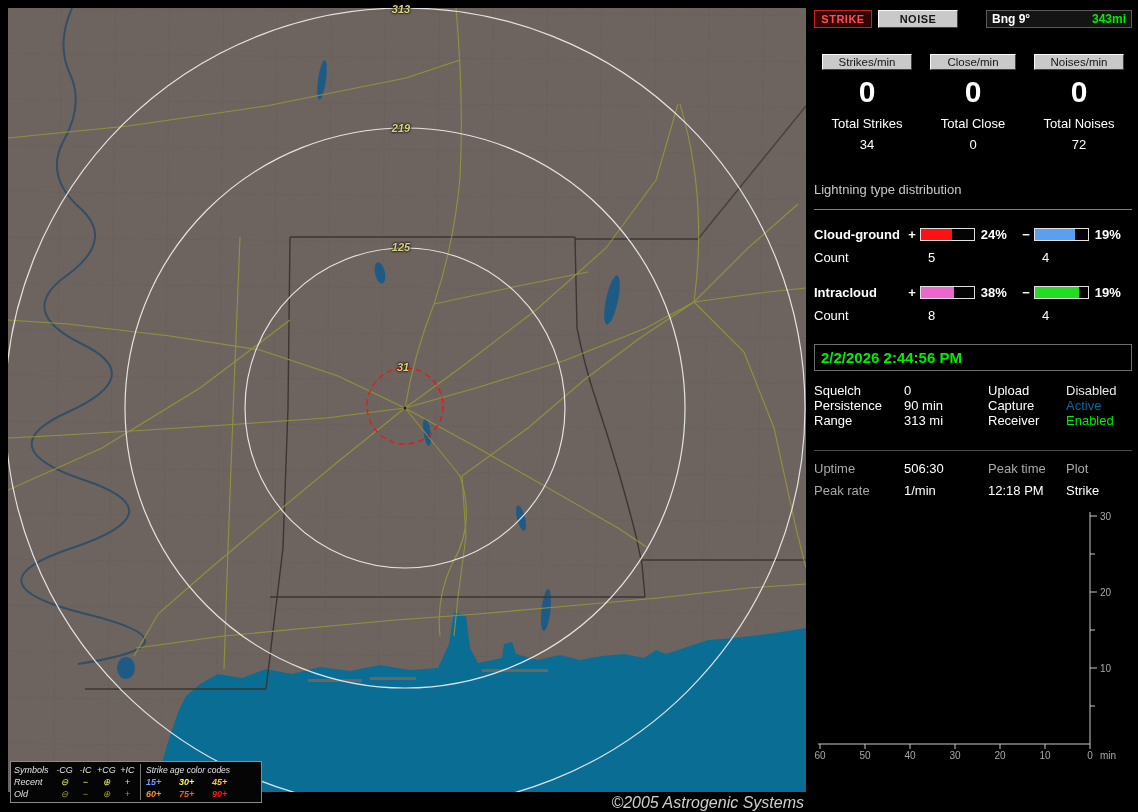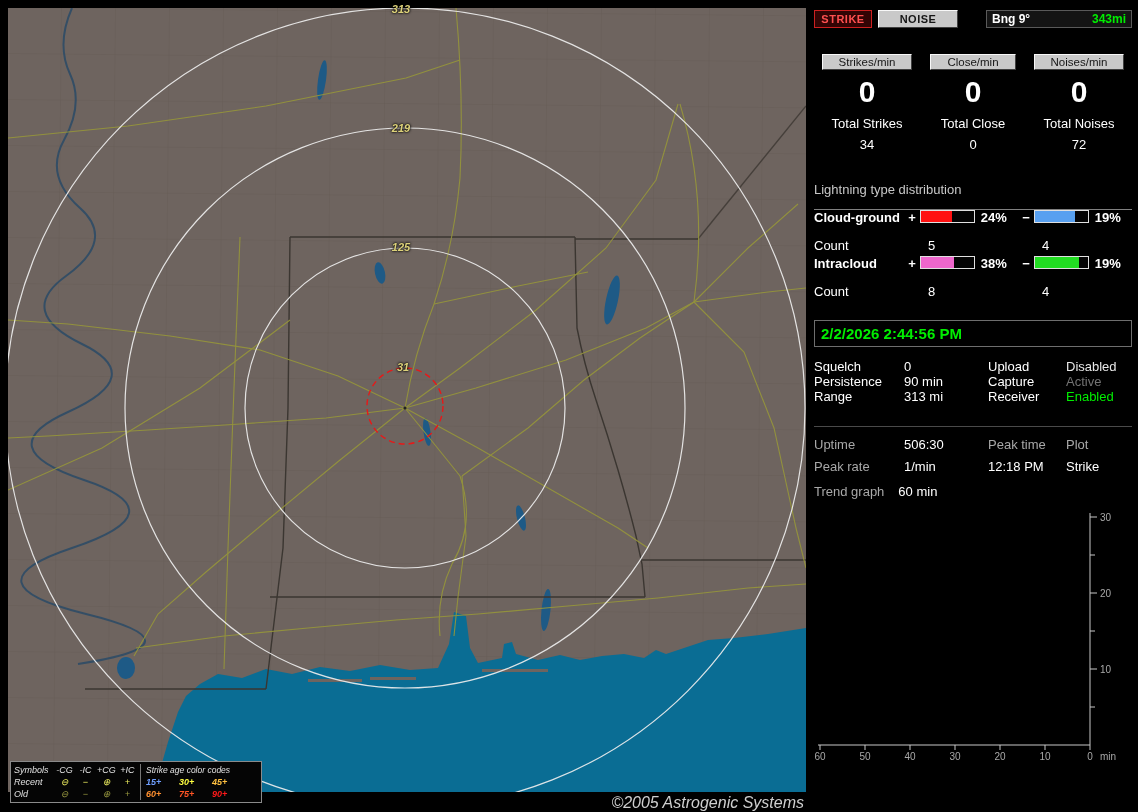--- a/index.html
+++ b/index.html
@@ -37,21 +37,21 @@
 
   .counters{display:flex;margin-top:26px;}
   .ccol{flex:1;text-align:center;}
   .cbtn{display:inline-block;min-width:80px;padding:1px 16px;font-size:11.5px;}
   .cnum{margin-top:6px;font-size:30px;font-weight:bold;line-height:32px;}
   .ctlabel{margin-top:8px;}
   .ctval{margin-top:6px;}
 
   .dist{margin-top:30px;}
   .dist-title{color:#c8c8c8;padding-bottom:12px;border-bottom:1px solid #808080;}
-  .drow{display:flex;height:24px;margin-top:0;}
+  .drow{display:flex;align-items:center;height:24px;margin-top:12px;}
   .dname{width:92px;font-weight:bold;}
   .dsign{width:16px;text-align:center;font-weight:bold;}
   .dbar{width:54px;height:11px;border:1px solid #e0e0e0;background:#040404;box-sizing:content-box;}
   .dfill{height:100%;}
   .dpct{width:44px;font-weight:bold;padding-left:6px;box-sizing:border-box;}
   .crow{display:flex;align-items:center;height:22px;}
   .cclabel{width:108px;}
   .ccv1{width:114px;padding-left:6px;box-sizing:border-box;}
   .ccv2{padding-left:6px;}
 
@@ -273,44 +273,40 @@
 
     <div class="settings">
       <span>Squelch</span>
       <span>0</span>
       <span>Upload</span>
       <span style="color: rgb(232, 232, 232);">Disabled</span>
 
       <span>Persistence</span>
       <span>90 min</span>
       <span>Capture</span>
-      <span style="color: #737373;">Active</span>
+      <span style="color: #0369a1;">Active</span>
 
       <span>Range</span>
       <span>313 mi</span>
       <span>Receiver</span>
       <span style="color: rgb(0, 238, 0);">Enabled</span>
     </div>
 
     <div class="stats">
       <span class="gray">Uptime</span>
       <span>506:30</span>
       <span class="gray">Peak time</span>
       <span class="gray">Plot</span>
 
       <span class="gray">Peak rate</span>
       <span>1/min</span>
       <span>12:18 PM</span>
       <span>Strike</span>
     </div>
 
-    <div class="trendrow">
-      <span class="gray">Trend graph</span>
-      <span class="tv">60 min</span>
-    </div>
 
     <svg class="trend" width="318" height="256" viewBox="0 0 318 256">
       <g stroke="#c8c8c8" stroke-width="1">
         <line x1="276" y1="6" x2="276" y2="238"></line>
         <line x1="4" y1="238" x2="276" y2="238"></line>
 
         <line x1="276" y1="10" x2="283" y2="10"></line>
         <line x1="276" y1="48" x2="281" y2="48"></line>
         <line x1="276" y1="86" x2="283" y2="86"></line>
         <line x1="276" y1="124" x2="281" y2="124"></line>

